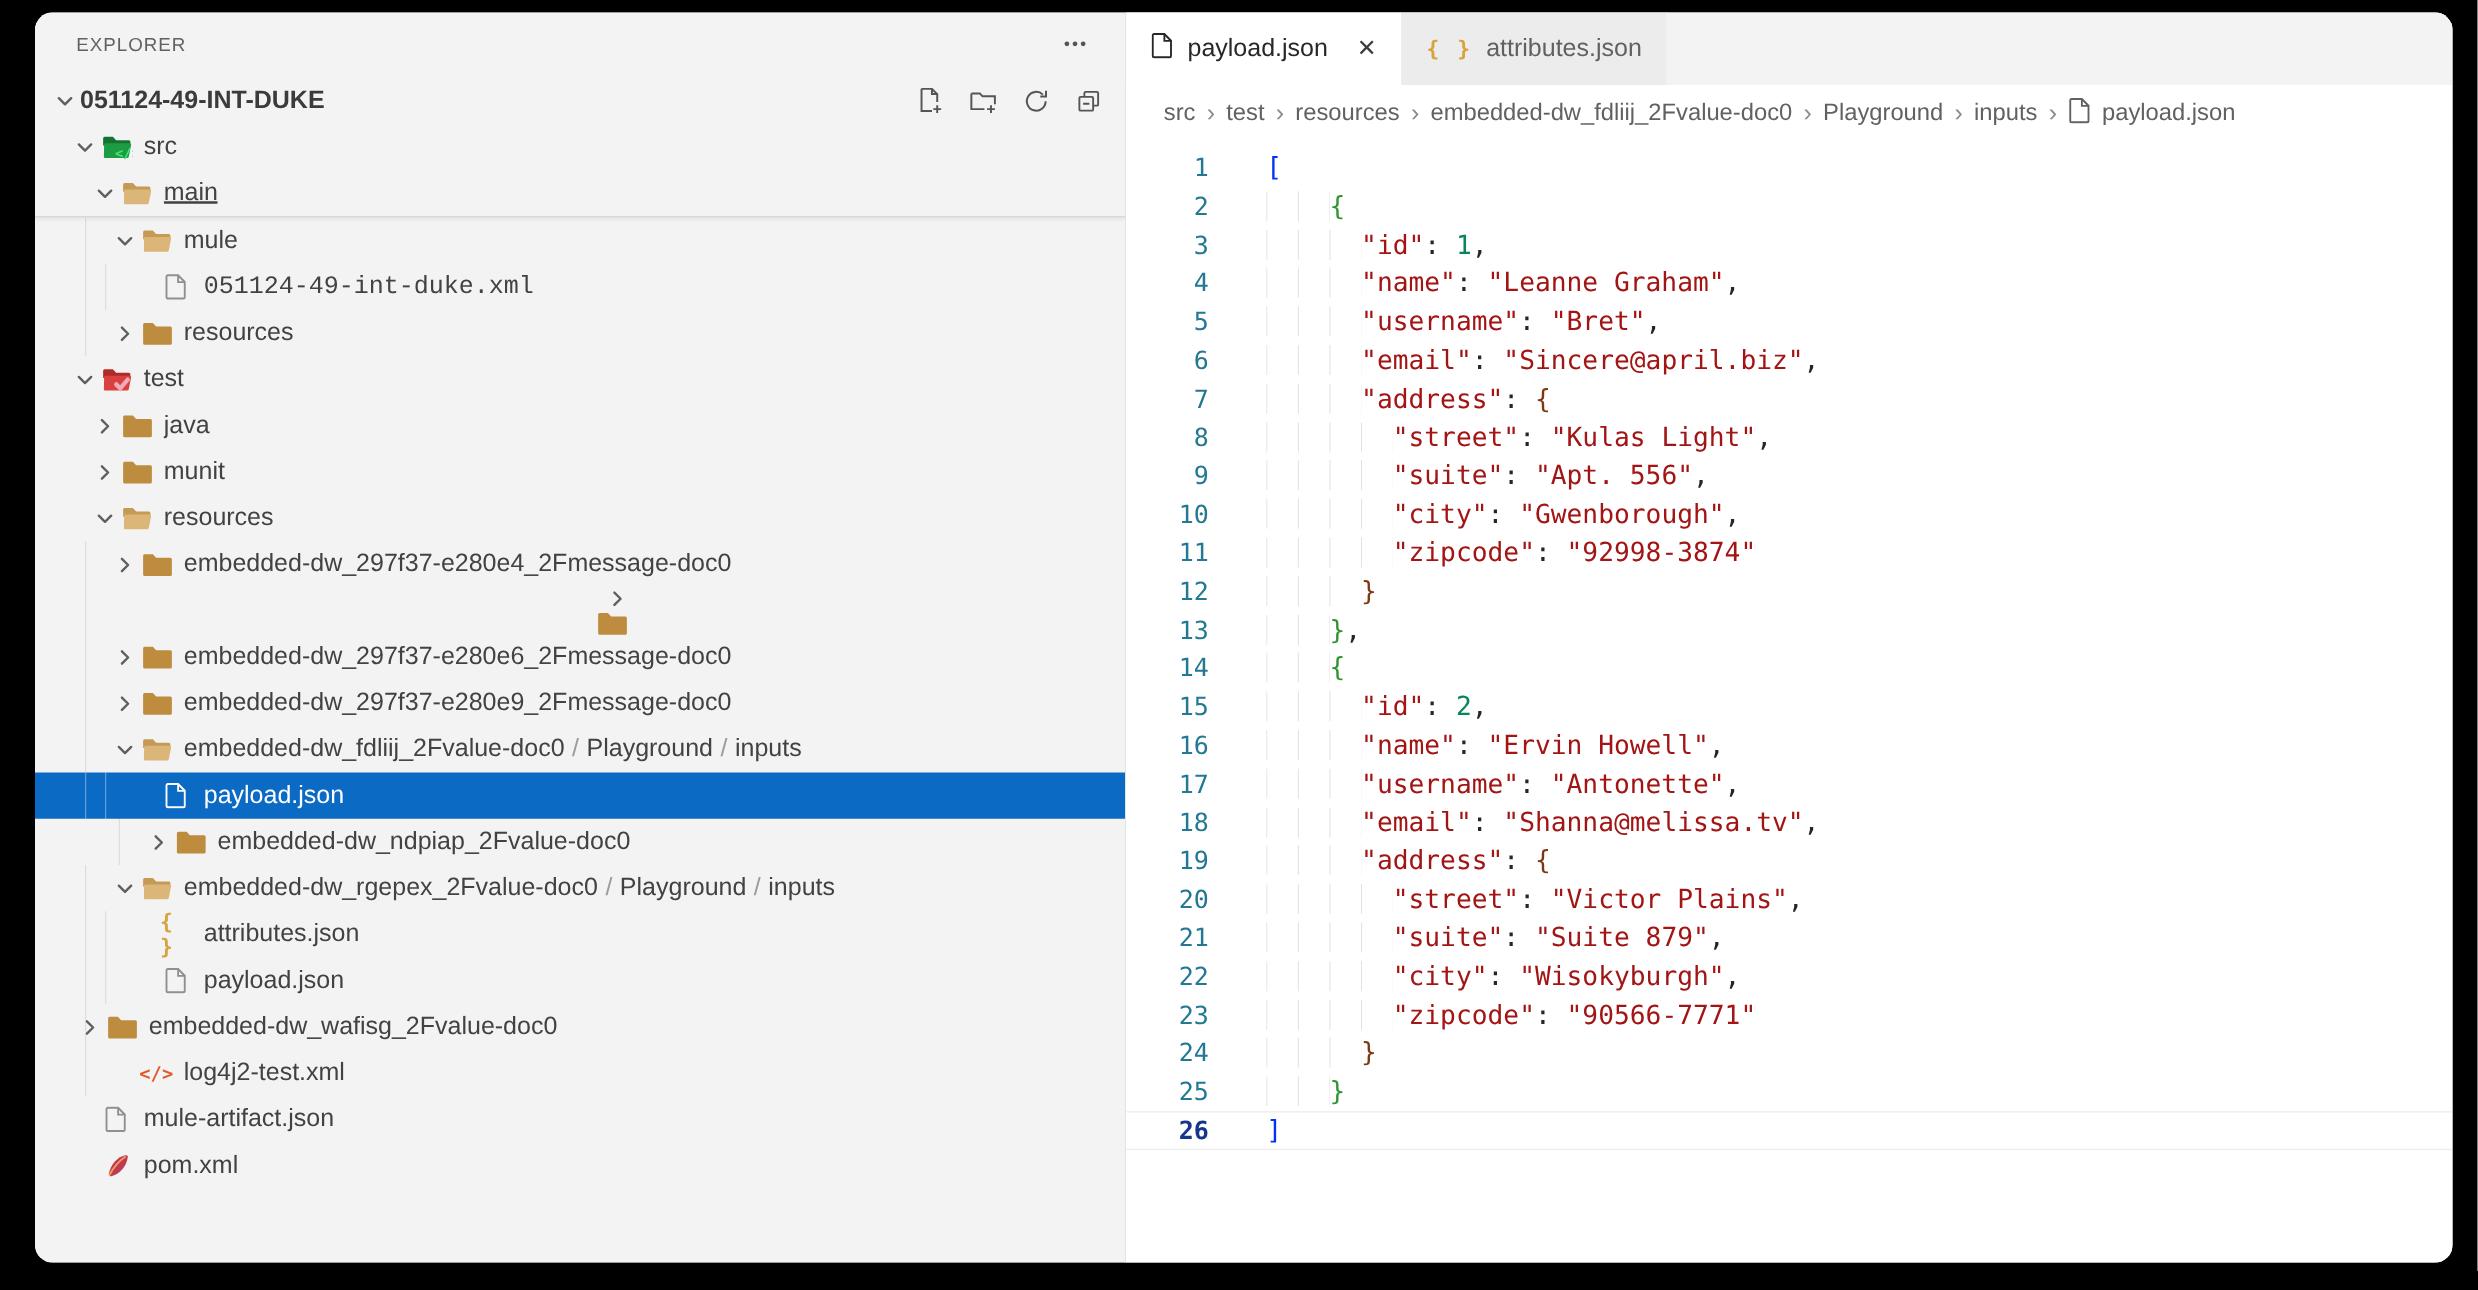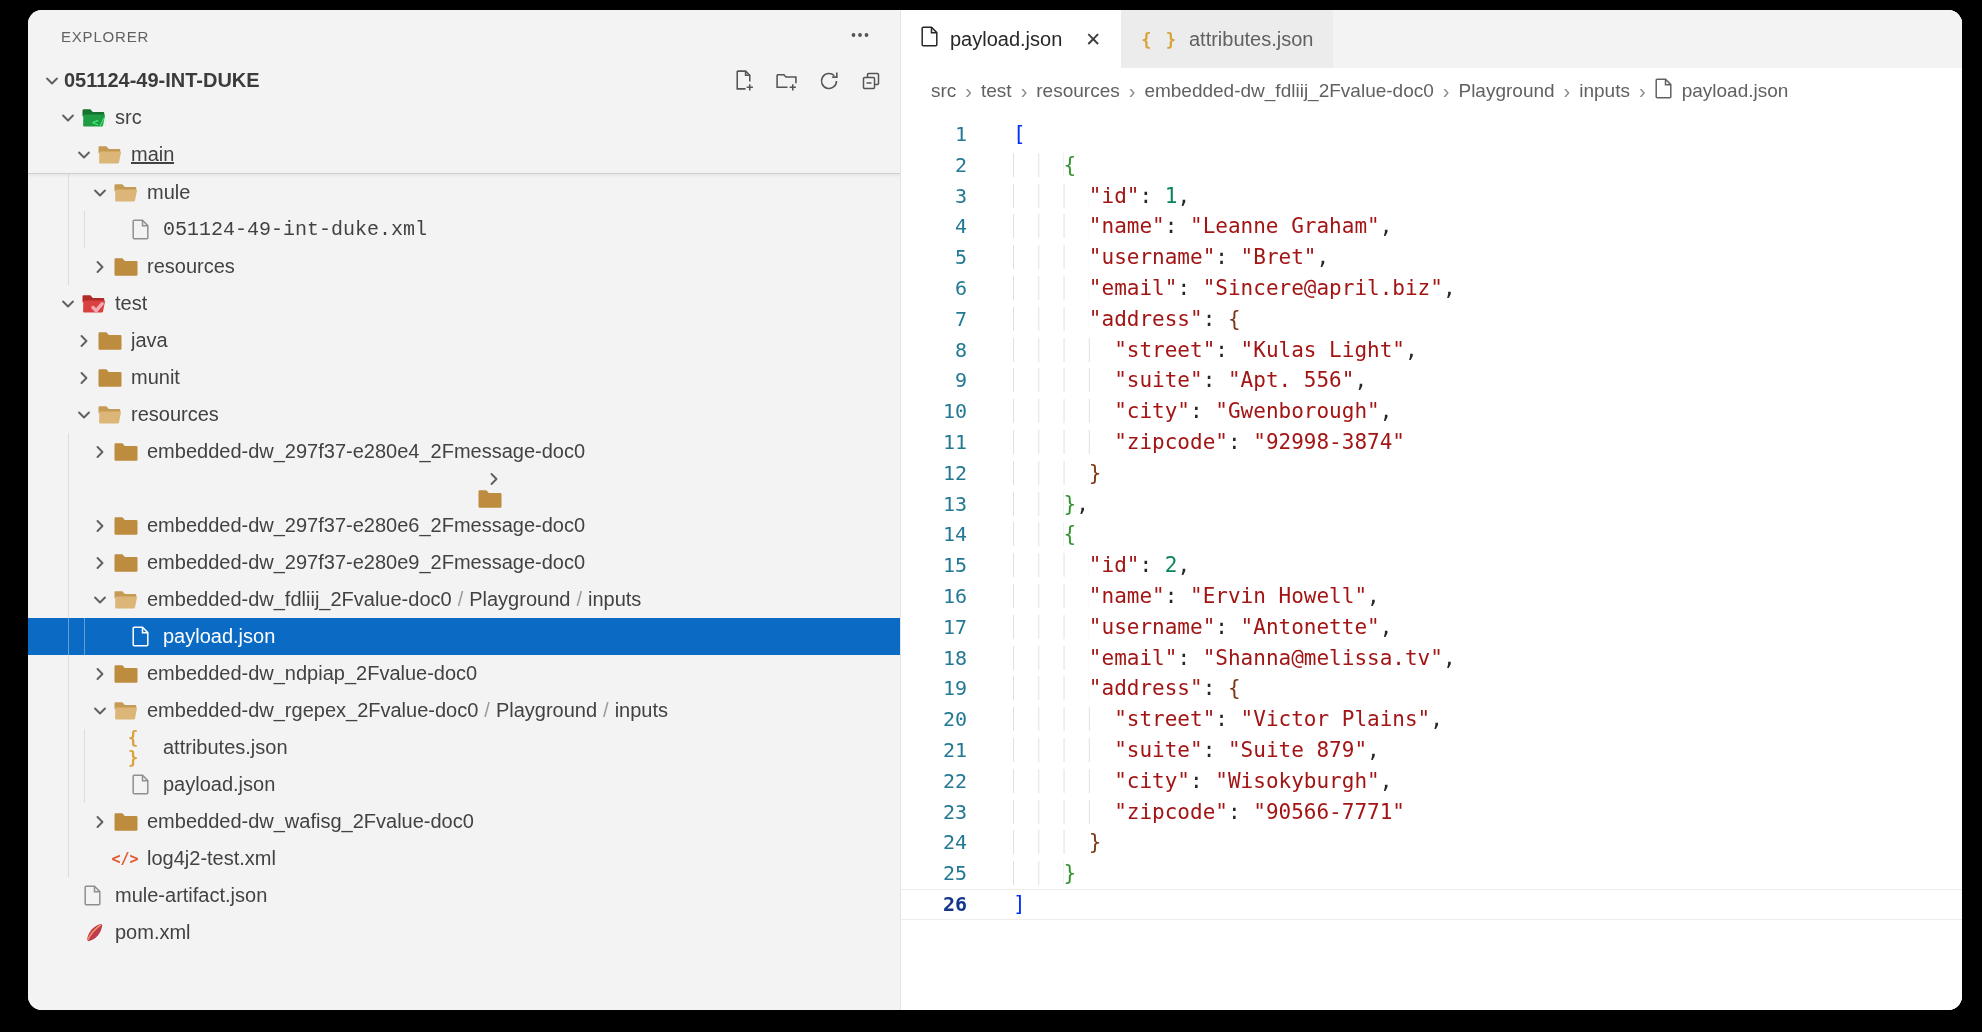--- a/index.html
+++ b/index.html
@@ -313,21 +313,21 @@
             <span class="tguide" style="left: 56px;"></span>
             <span class="chev"></span>
             <span class="ficon fileicon">
               <svg width="18" height="21" viewBox="0 0 18 21">
                 <path d="M2.2 1.2 h8.3 l5.3 5.4 v12.2 a1 1 0 0 1 -1 1 h-12.6 a1 1 0 0 1 -1-1 v-16.6 a1 1 0 0 1 1-1 z" fill="none" stroke="currentColor" stroke-width="1.5"></path>
                 <path d="M10.5 1.4 v5.3 h5.2" fill="none" stroke="currentColor" stroke-width="1.5"></path>
               </svg>
             </span>
             <span class="lbl">payload.json</span>
           </div>
-          <div class="row" style="padding-left: 60px;">
+          <div class="row" style="padding-left: 60px; margin-left: 27px;">
             <span class="tguide" style="left: 40px;"></span>
             <span class="chev">
               <svg width="18" height="18" viewBox="0 0 16 16">
                 <path d="M5.8 3.6 L10.2 8 L5.8 12.4" stroke="#5f5f5f" stroke-width="1.7" fill="none" stroke-linecap="round" stroke-linejoin="round"></path>
               </svg>
             </span>
             <span class="ficon">
               <svg width="25" height="21" viewBox="0 0 25 21">
                 <path d="M1.5 3.5 a1.2 1.2 0 0 1 1.2-1.2 h6.6 l2.6 2.8 h11.4 a1.2 1.2 0 0 1 1.2 1.2 v12.2 a1.2 1.2 0 0 1 -1.2 1.2 h-20.6 a1.2 1.2 0 0 1 -1.2-1.2 z" fill="#bd8c3f"></path>
               </svg>
@@ -363,21 +363,21 @@
             <span class="tguide" style="left: 56px;"></span>
             <span class="chev"></span>
             <span class="ficon fileicon">
               <svg width="18" height="21" viewBox="0 0 18 21">
                 <path d="M2.2 1.2 h8.3 l5.3 5.4 v12.2 a1 1 0 0 1 -1 1 h-12.6 a1 1 0 0 1 -1-1 v-16.6 a1 1 0 0 1 1-1 z" fill="none" stroke="currentColor" stroke-width="1.5"></path>
                 <path d="M10.5 1.4 v5.3 h5.2" fill="none" stroke="currentColor" stroke-width="1.5"></path>
               </svg>
             </span>
             <span class="lbl">payload.json</span>
           </div>
-          <div class="row" style="padding-left: 60px;">
+          <div class="row" style="padding-left: 32px;">
             <span class="tguide" style="left: 40px;"></span>
             <span class="chev">
               <svg width="18" height="18" viewBox="0 0 16 16">
                 <path d="M5.8 3.6 L10.2 8 L5.8 12.4" stroke="#5f5f5f" stroke-width="1.7" fill="none" stroke-linecap="round" stroke-linejoin="round"></path>
               </svg>
             </span>
             <span class="ficon">
               <svg width="25" height="21" viewBox="0 0 25 21">
                 <path d="M1.5 3.5 a1.2 1.2 0 0 1 1.2-1.2 h6.6 l2.6 2.8 h11.4 a1.2 1.2 0 0 1 1.2 1.2 v12.2 a1.2 1.2 0 0 1 -1.2 1.2 h-20.6 a1.2 1.2 0 0 1 -1.2-1.2 z" fill="#bd8c3f"></path>
               </svg>

